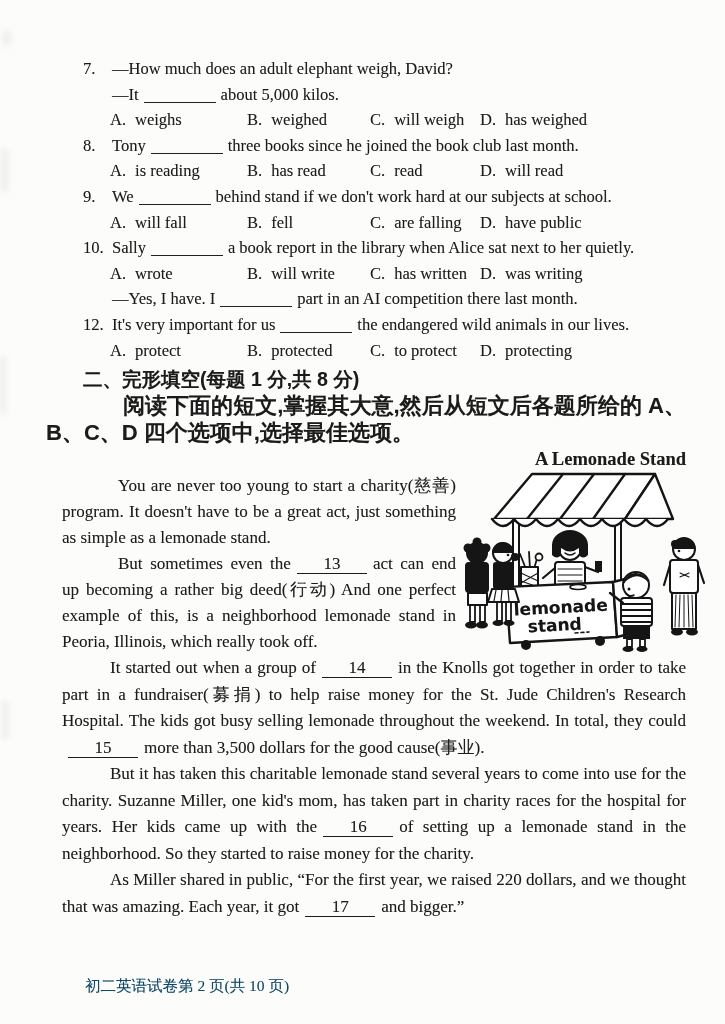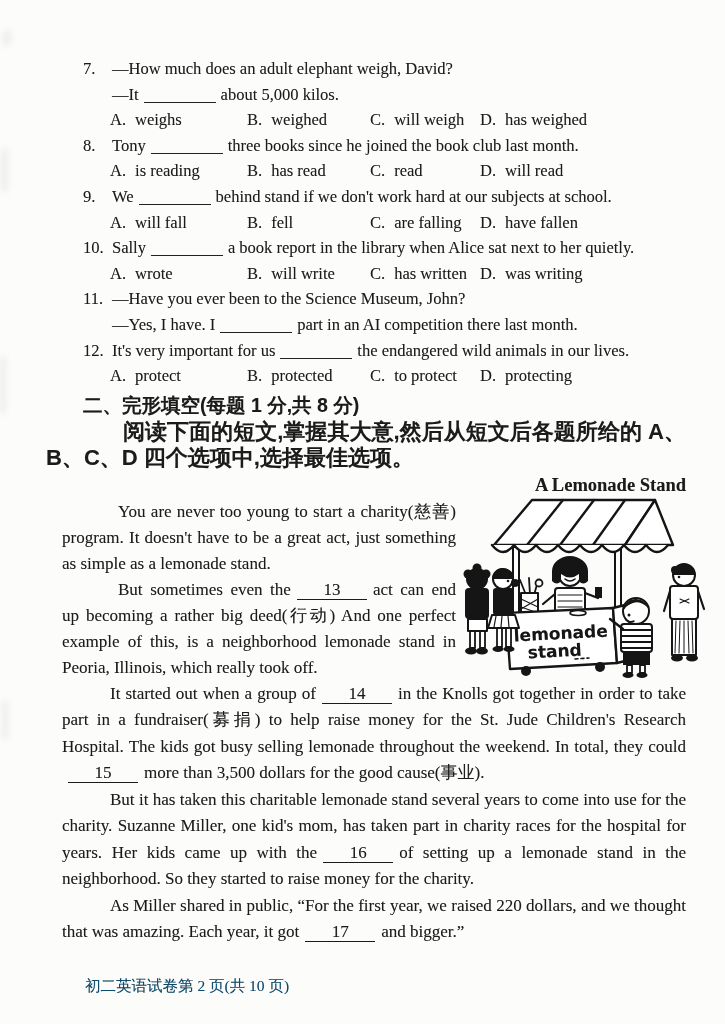--- a/index.html
+++ b/index.html
@@ -77,36 +77,35 @@
           <span class="o4"><span class="olab">D.</span><span>will read</span></span>
         </div>
       </div>
 
       <div>
         <div class="qline"><span class="qnum">9.</span><span>We</span><span class="blank"></span><span>behind stand if we don't work hard at our subjects at school.</span></div>
         <div class="opts">
           <span class="o1"><span class="olab">A.</span><span>will fall</span></span>
           <span class="o2"><span class="olab">B.</span><span>fell</span></span>
           <span class="o3"><span class="olab">C.</span><span>are falling</span></span>
-          <span class="o4"><span class="olab">D.</span><span>have fallen</span></span>
+          <span class="o4"><span class="olab">D.</span><span>have public</span></span>
         </div>
       </div>
 
       <div>
         <div class="qline"><span class="qnum">10.</span><span>Sally</span><span class="blank"></span><span>a book report in the library when Alice sat next to her quietly.</span></div>
         <div class="opts">
           <span class="o1"><span class="olab">A.</span><span>wrote</span></span>
           <span class="o2"><span class="olab">B.</span><span>will write</span></span>
           <span class="o3"><span class="olab">C.</span><span>has written</span></span>
           <span class="o4"><span class="olab">D.</span><span>was writing</span></span>
         </div>
       </div>
 
       <div>
-        <div class="qline"><span class="qnum">11.</span><span>—Have you ever been to the Science Museum, John?</span></div>
         <div class="qline cont"><span>—Yes, I have. I</span><span class="blank"></span><span>part in an AI competition there last month.</span></div>
       </div>
 
       <div>
         <div class="qline"><span class="qnum">12.</span><span>It's very important for us</span><span class="blank"></span><span>the endangered wild animals in our lives.</span></div>
         <div class="opts">
           <span class="o1"><span class="olab">A.</span><span>protect</span></span>
           <span class="o2"><span class="olab">B.</span><span>protected</span></span>
           <span class="o3"><span class="olab">C.</span><span>to protect</span></span>
           <span class="o4"><span class="olab">D.</span><span>protecting</span></span>

